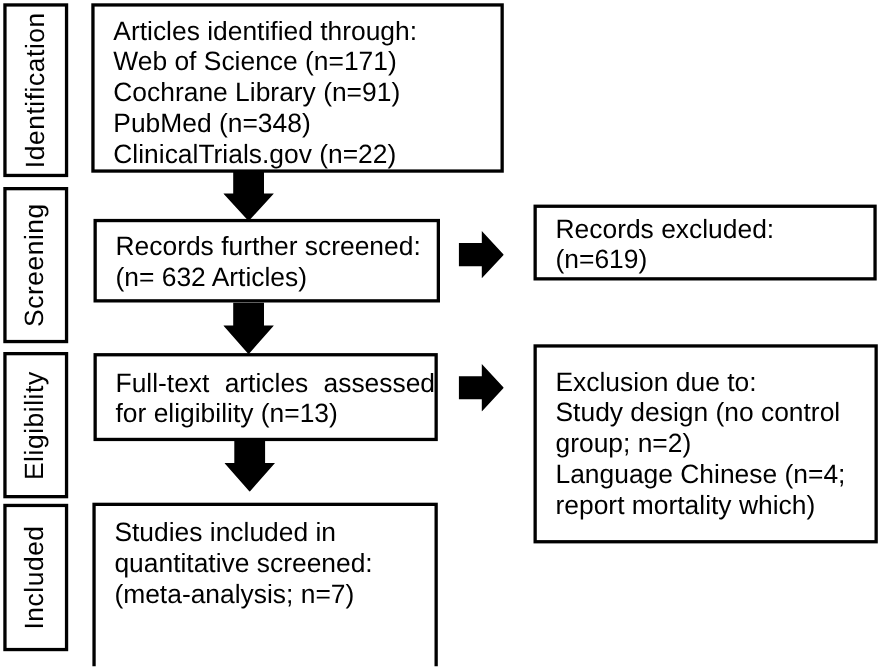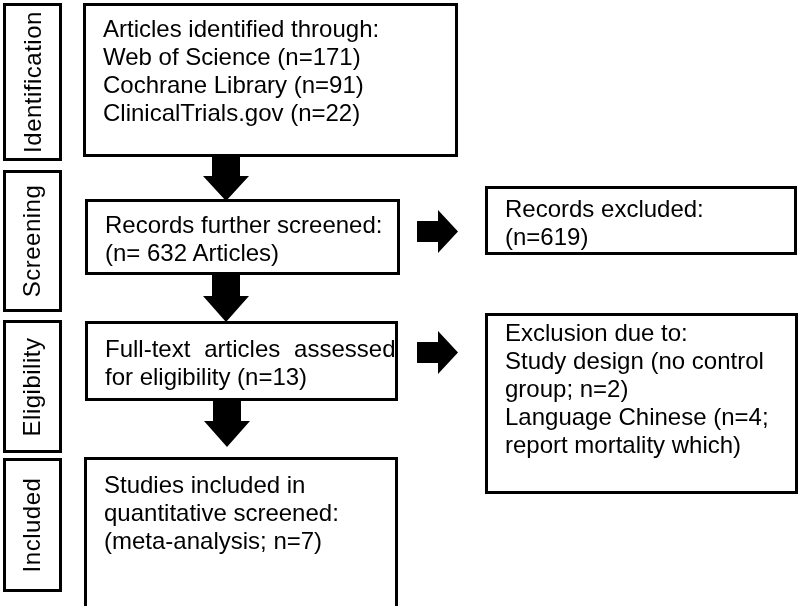--- a/index.html
+++ b/index.html
@@ -57,20 +57,21 @@
     <span class="vtext">Eligibility</span>
   </div>
   <div class="stage" style="left:3px; top:458px; width:59px; height:134px;">
     <span class="vtext">Included</span>
   </div>
 
   <div class="box" style="left:83px; top:3px; width:375px; height:154px; padding-top:9px;">
     <div class="bline">Articles identified through:</div>
     <div class="bline">Web of Science (n=171)</div>
     <div class="bline">Cochrane Library (n=91)</div>
+    <div class="bline">PubMed (n=348)</div>
     <div class="bline">ClinicalTrials.gov (n=22)</div>
   </div>
 
   <div class="box" style="left:85px; top:199px; width:315px; height:76px; padding-top:9px;">
     <div class="bline">Records further screened:</div>
     <div class="bline">(n= 632 Articles)</div>
   </div>
 
   <div class="box" style="left:85px; top:321px; width:313px; height:80px; padding-top:11px;">
     <div class="bline wide">Full-text articles assessed</div>
@@ -81,21 +82,21 @@
     <div class="bline">Studies included in</div>
     <div class="bline">quantitative screened:</div>
     <div class="bline">(meta-analysis; n=7)</div>
   </div>
 
   <div class="box" style="left:485px; top:186px; width:312px; height:69px; padding-top:6px;">
     <div class="bline">Records excluded:</div>
     <div class="bline">(n=619)</div>
   </div>
 
-  <div class="box" style="left:485px; top:313px; width:313px; height:181px; padding-top:3px;">
+  <div class="box" style="left:485px; top:313px; width:313px; height:181px; padding-top:18px;">
     <div class="bline">Exclusion due to:</div>
     <div class="bline">Study design (no control</div>
     <div class="bline">group; n=2)</div>
     <div class="bline">Language Chinese (n=4;</div>
     <div class="bline">report mortality which)</div>
   </div>
 
   <div class="arrow" style="left:203px; top:156px; width:46px; height:45px;">
     <svg viewBox="0 0 46 45" preserveAspectRatio="none" aria-hidden="true">
       <polygon points="9,0 37,0 37,20 46,20 23,45 0,20 9,20" fill="#000000"></polygon>

